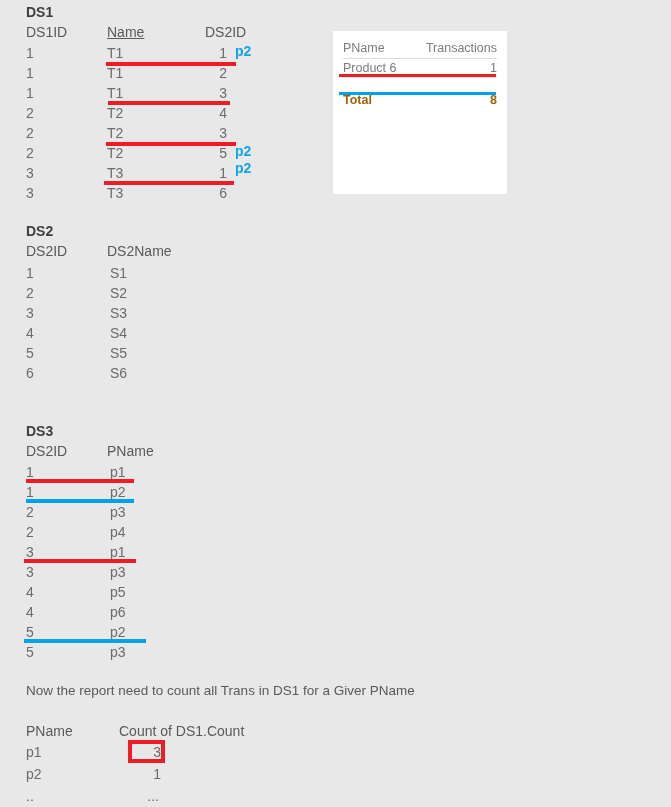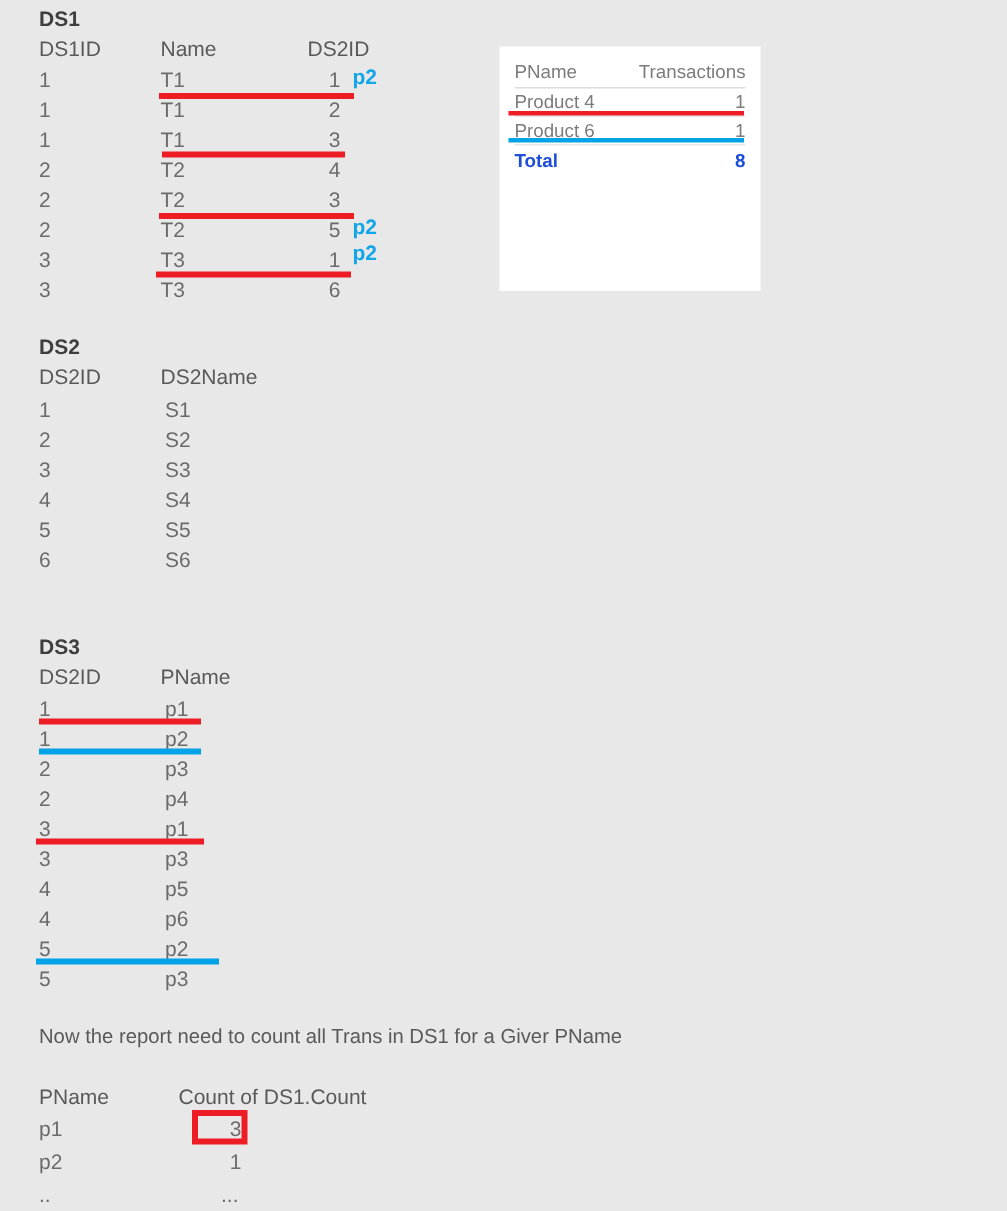--- a/index.html
+++ b/index.html
@@ -108,41 +108,41 @@
   .pbi-table th.r { text-align: right; }
   .pbi-table td {
     padding: 2px 0 2px 0;
     border-bottom: 1px solid #e6e6e6;
     font-size: 12.5px;
     color: #7c7c7c;
   }
   .pbi-table td.r { text-align: right; }
   .pbi-table tr.total td {
     font-weight: bold;
-    color: #1d4ed8;
+    color: #a16207;
     border-bottom: none;
     border-top: 1px solid #c9c9c9;
-    padding-top: 3px;
+    padding-top: 15px;
   }
   .pbi-rule {
     position: absolute;
     height: 3px;
   }
   .pbi-rule.red { background: #ee1c25; }
   .pbi-rule.blue { background: #00a2e8; }
 </style>
 </head>
 <body>
 
 <div class="canvas">
 
   <div class="abs sect-title" style="left:14px; top:5px;">DS1</div>
 
   <div class="abs col-head" style="left:14px; top:25px;">DS1ID</div>
-  <div class="abs col-head" style="left:95px; top:25px;">Name</div>
+  <div class="abs col-head" style="left:95px; top:25px;text-decoration:underline;">Name</div>
   <div class="abs col-head" style="left:193px; top:25px;">DS2ID</div>
 
   <div class="abs cell" style="left:14px; top:46px;">1</div>
   <div class="abs cell" style="left:95px; top:46px;">T1</div>
   <div class="abs cell num-right" style="left:175px; top:46px; width:40px;">1</div>
   <div class="abs ann" style="left:223px; top:44px;">p2</div>
   <div class="rule red" style="left:94px; top:62px; width:130px;"></div>
 
   <div class="abs cell" style="left:14px; top:66px;">1</div>
   <div class="abs cell" style="left:95px; top:66px;">T1</div>
@@ -179,24 +179,20 @@
 
   <div class="pbi-table">
     <table>
       <thead>
         <tr>
           <th>PName</th>
           <th class="r">Transactions</th>
         </tr>
       </thead>
       <tbody>
-        <tr>
-          <td>Product 4</td>
-          <td class="r">1</td>
-        </tr>
         <tr>
           <td>Product 6</td>
           <td class="r">1</td>
         </tr>
         <tr class="total">
           <td>Total</td>
           <td class="r">8</td>
         </tr>
       </tbody>
     </table>

